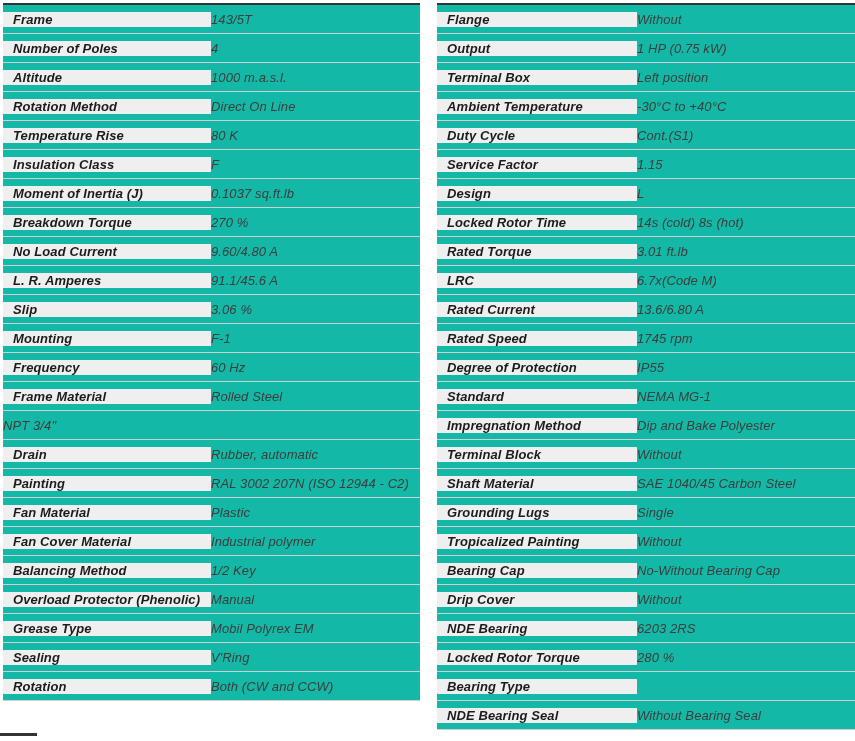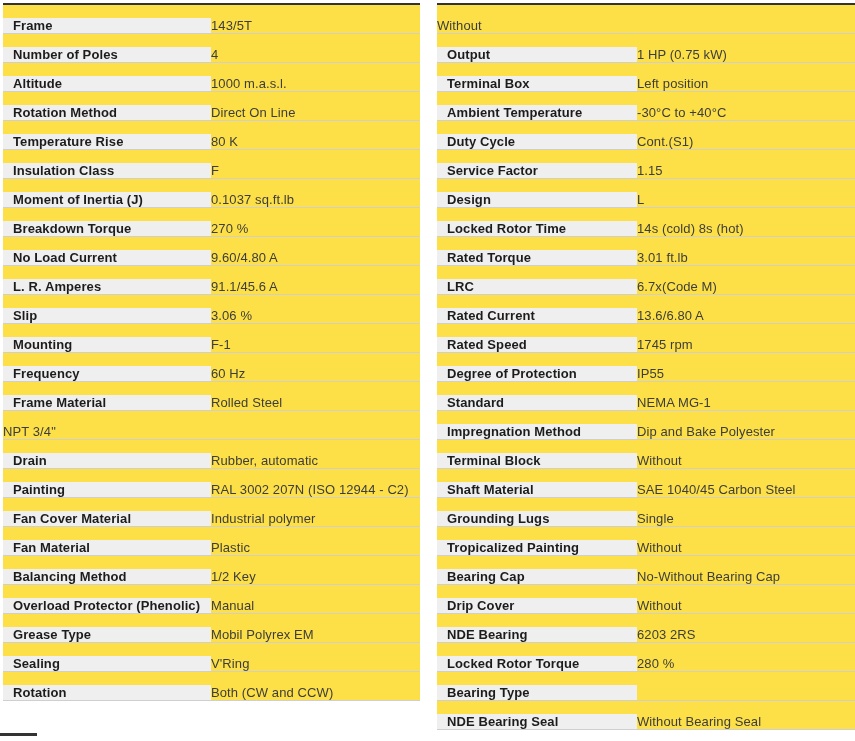--- a/index.html
+++ b/index.html
@@ -33,24 +33,25 @@
   }
   .spec-table.left {
     width: 417px;
     margin-right: 17px;
   }
   .spec-table.right {
     width: 418px;
   }
   .spec-row {
     display: flex;
-    align-items: flex-end;
+    align-items: center;
     height: 28px;
     border-bottom: 1px solid var(--separator);
-    background: #fde047;
+    background: #14b8a6;
+    font-style: italic;
   }
   .spec-label {
     background: var(--label-bg);
     display: flex;
     align-items: center;
     padding-left: 10px;
     box-sizing: border-box;
     font-size: 13px;
     font-weight: bold;
     color: var(--label-text);
@@ -165,30 +166,30 @@
     <div class="spec-label">Drain</div>
     <div class="spec-value">Rubber, automatic</div>
   </div>
 
   <div class="spec-row">
     <div class="spec-label">Painting</div>
     <div class="spec-value">RAL 3002 207N (ISO 12944 - C2)</div>
   </div>
 
   <div class="spec-row">
+    <div class="spec-label">Fan Material</div>
+    <div class="spec-value">Plastic</div>
+  </div>
+
+  <div class="spec-row">
     <div class="spec-label">Fan Cover Material</div>
     <div class="spec-value">Industrial polymer</div>
   </div>
 
   <div class="spec-row">
-    <div class="spec-label">Fan Material</div>
-    <div class="spec-value">Plastic</div>
-  </div>
-
-  <div class="spec-row">
     <div class="spec-label">Balancing Method</div>
     <div class="spec-value">1/2 Key</div>
   </div>
 
   <div class="spec-row">
     <div class="spec-label">Overload Protector (Phenolic)</div>
     <div class="spec-value">Manual</div>
   </div>
 
   <div class="spec-row">
@@ -201,20 +202,21 @@
     <div class="spec-value">V'Ring</div>
   </div>
 
   <div class="spec-row">
     <div class="spec-label">Rotation</div>
     <div class="spec-value">Both (CW and CCW)</div>
   </div>
 </div>
     <div class="spec-table right" id="table-right">
   <div class="spec-row">
+    <div class="spec-label">Flange</div>
     <div class="spec-value">Without</div>
   </div>
 
   <div class="spec-row">
     <div class="spec-label">Output</div>
     <div class="spec-value">1 HP (0.75 kW)</div>
   </div>
 
   <div class="spec-row">
     <div class="spec-label">Terminal Box</div>

